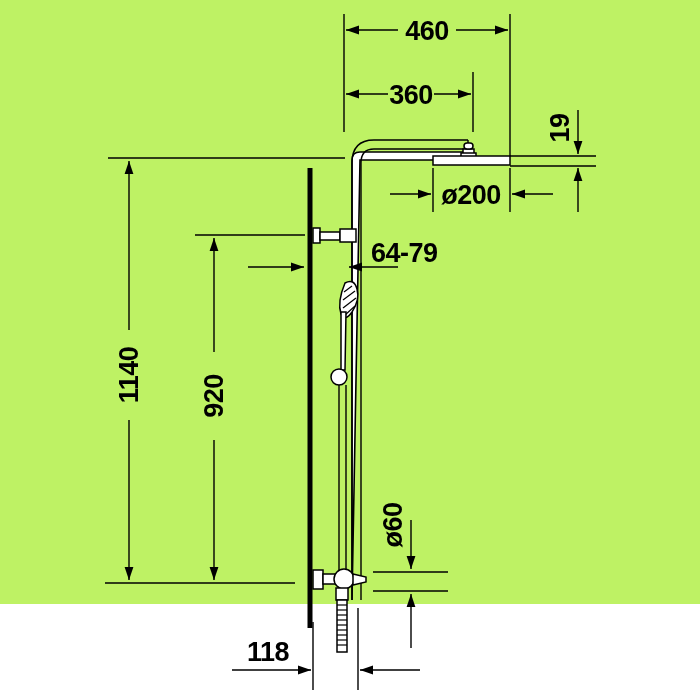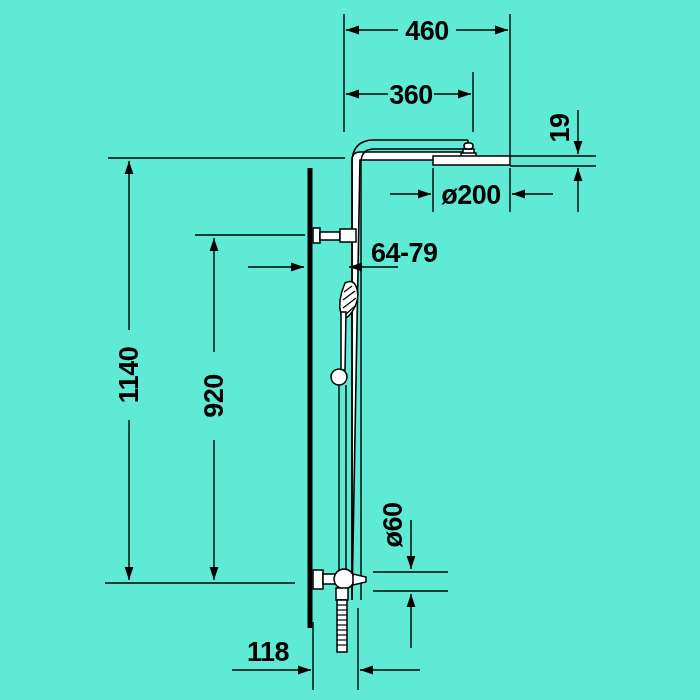--- a/index.html
+++ b/index.html
@@ -9,22 +9,22 @@
   }
   body {
     width: 700px;
     height: 700px;
     font-family: "Liberation Sans", sans-serif;
     overflow: hidden;
   }
   #drawing-root {
     position: relative;
     width: 700px;
-    height: 700px;
-    background: #5eead4;
+    height: 604px;
+    background: #bef264;
   }
   svg#tech-drawing {
     display: block;
     width: 700px;
     height: 700px;
   }
   .dim-text {
     font-family: "Liberation Sans", sans-serif;
     font-weight: bold;
     font-size: 27px;

